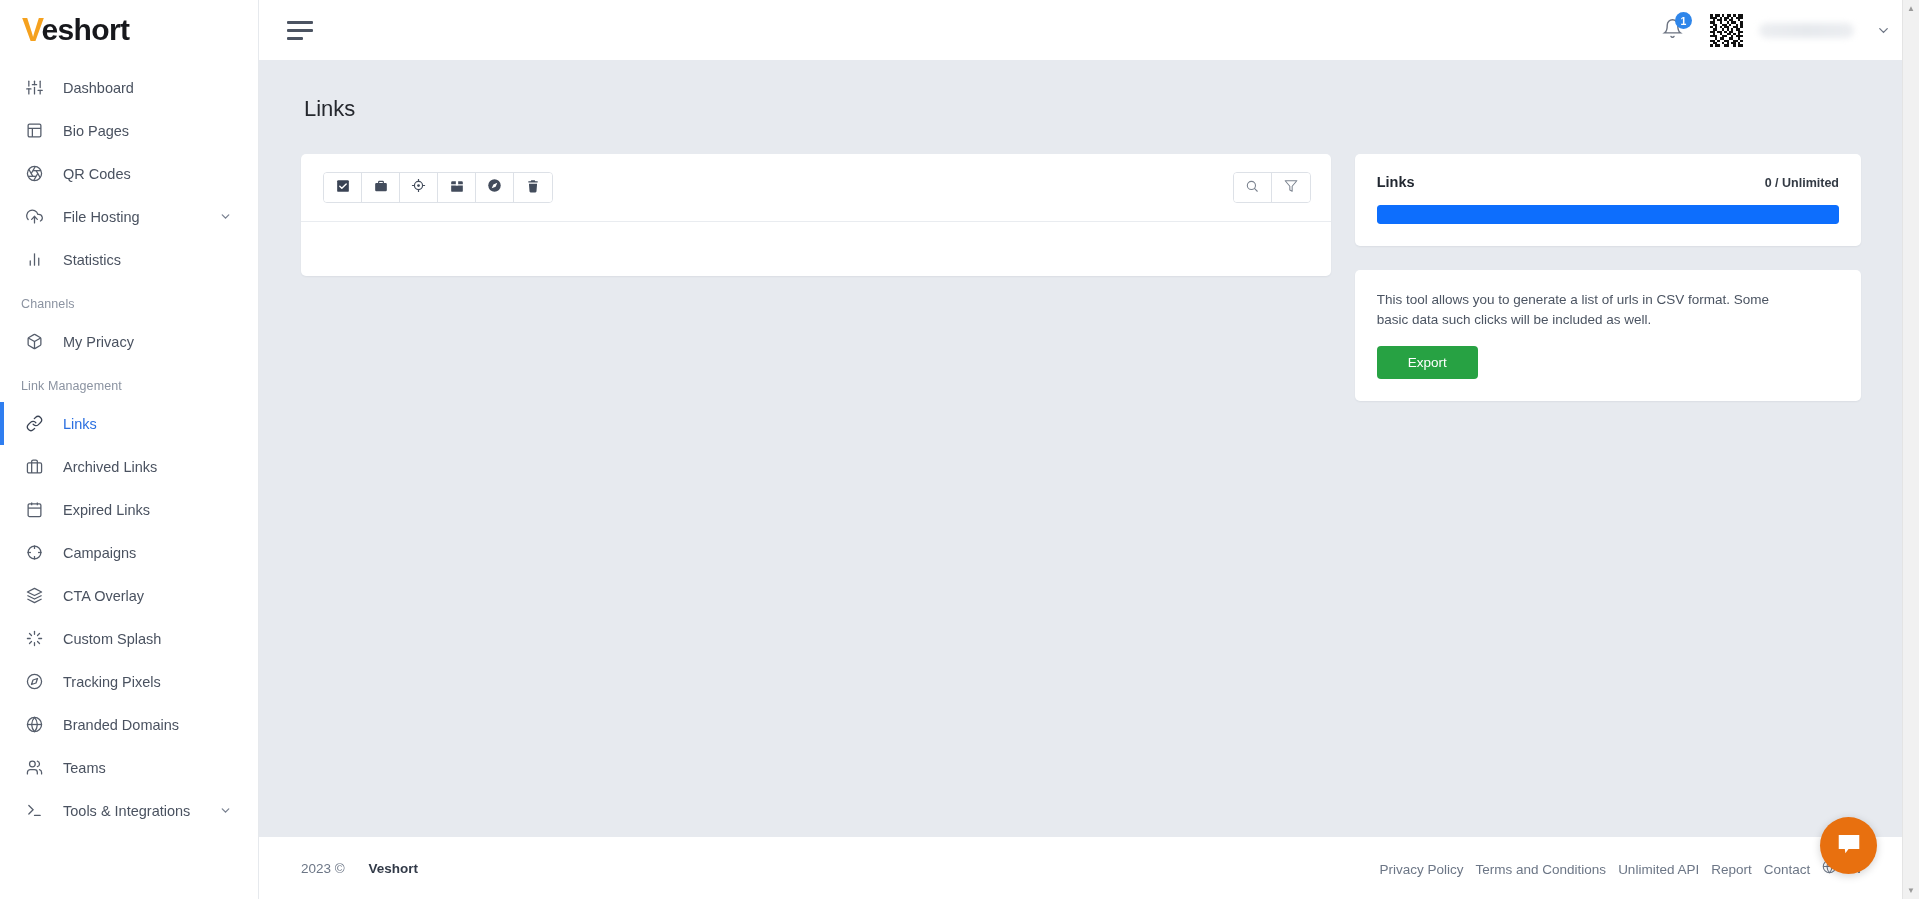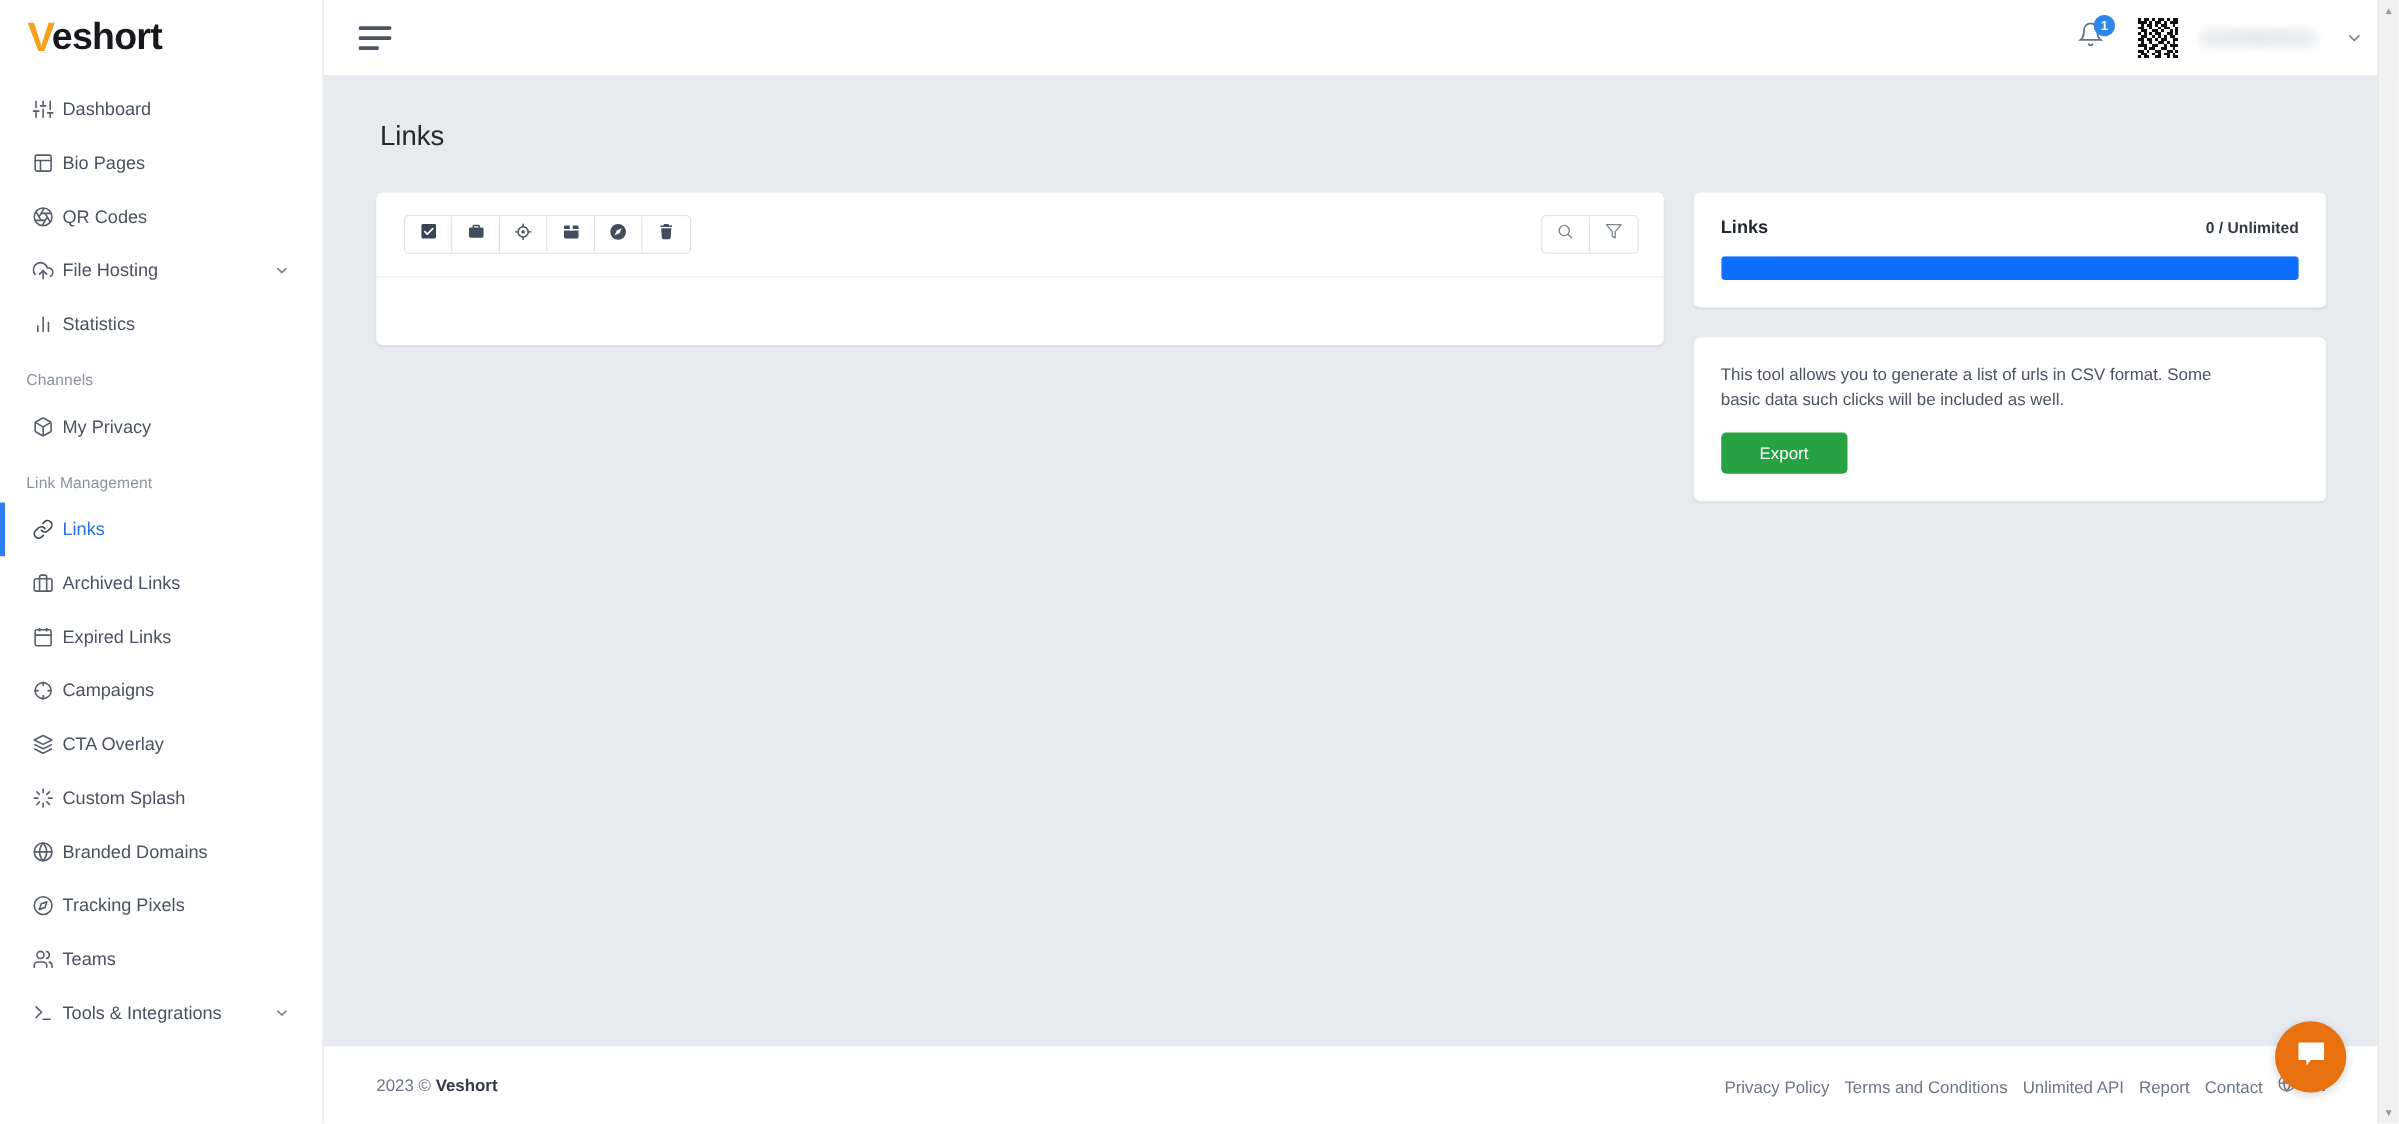--- a/index.html
+++ b/index.html
@@ -66,20 +66,21 @@
   }
   .nav-item .nav-ico {
     width: 24px;
     min-width: 24px;
     display: flex;
     align-items: center;
     justify-content: flex-start;
     color: #555d6b;
   }
   .nav-item .nav-label {
+    margin-left: 13px;
     white-space: nowrap;
   }
   .nav-item .nav-caret {
     margin-left: auto;
     margin-right: 26px;
     color: #7a8291;
     display: flex;
     align-items: center;
   }
   .nav-item.active {
@@ -315,21 +316,21 @@
     height: 62px;
     min-height: 62px;
     background: #ffffff;
     display: flex;
     align-items: center;
     padding: 0 58px 0 42px;
     font-size: 13.5px;
     color: #6c7686;
   }
   .footer-left span.year { color: #6c7686; }
-  .footer-left b { color: #323a48; }
+  .footer-left b { color: #323a48; margin-left: 20px; }
   .footer-right {
     margin-left: auto;
     display: flex;
     align-items: flex-end;
     gap: 12px;
   }
   .footer-right a {
     color: #6c7686;
     text-decoration: none;
     cursor: pointer;
@@ -548,37 +549,37 @@
               <line x1="18" y1="12" x2="22" y2="12"></line>
               <line x1="4.93" y1="19.07" x2="7.76" y2="16.24"></line>
               <line x1="16.24" y1="7.76" x2="19.07" y2="4.93"></line>
             </svg>
         </span>
         <span class="nav-label">Custom Splash</span>
       </a>
 
       <a class="nav-item">
         <span class="nav-ico">
+          <svg width="17" height="17" viewBox="0 0 24 24" fill="none" stroke="currentColor" stroke-width="1.8" stroke-linejoin="round">
+              <circle cx="12" cy="12" r="10"></circle>
+              <polygon points="16.24 7.76 14.12 14.12 7.76 16.24 9.88 9.88 16.24 7.76"></polygon>
+            </svg>
+        </span>
+        <span class="nav-label">Tracking Pixels</span>
+      </a>
+
+      <a class="nav-item">
+        <span class="nav-ico">
           <svg width="17" height="17" viewBox="0 0 24 24" fill="none" stroke="currentColor" stroke-width="1.8">
               <circle cx="12" cy="12" r="10"></circle>
               <line x1="2" y1="12" x2="22" y2="12"></line>
               <path d="M12 2a15.3 15.3 0 014 10 15.3 15.3 0 01-4 10 15.3 15.3 0 01-4-10 15.3 15.3 0 014-10z"></path>
             </svg>
         </span>
         <span class="nav-label">Branded Domains</span>
-      </a>
-
-      <a class="nav-item">
-        <span class="nav-ico">
-          <svg width="17" height="17" viewBox="0 0 24 24" fill="none" stroke="currentColor" stroke-width="1.8" stroke-linejoin="round">
-              <circle cx="12" cy="12" r="10"></circle>
-              <polygon points="16.24 7.76 14.12 14.12 7.76 16.24 9.88 9.88 16.24 7.76"></polygon>
-            </svg>
-        </span>
-        <span class="nav-label">Tracking Pixels</span>
       </a>
 
       <a class="nav-item">
         <span class="nav-ico">
           <svg width="17" height="17" viewBox="0 0 24 24" fill="none" stroke="currentColor" stroke-width="1.8" stroke-linecap="round">
               <path d="M16 21v-2a4 4 0 00-4-4H6a4 4 0 00-4 4v2"></path>
               <circle cx="9" cy="7" r="4"></circle>
               <path d="M22 21v-2a4 4 0 00-3-3.87"></path>
               <path d="M16 3.13a4 4 0 010 7.75"></path>
             </svg>

